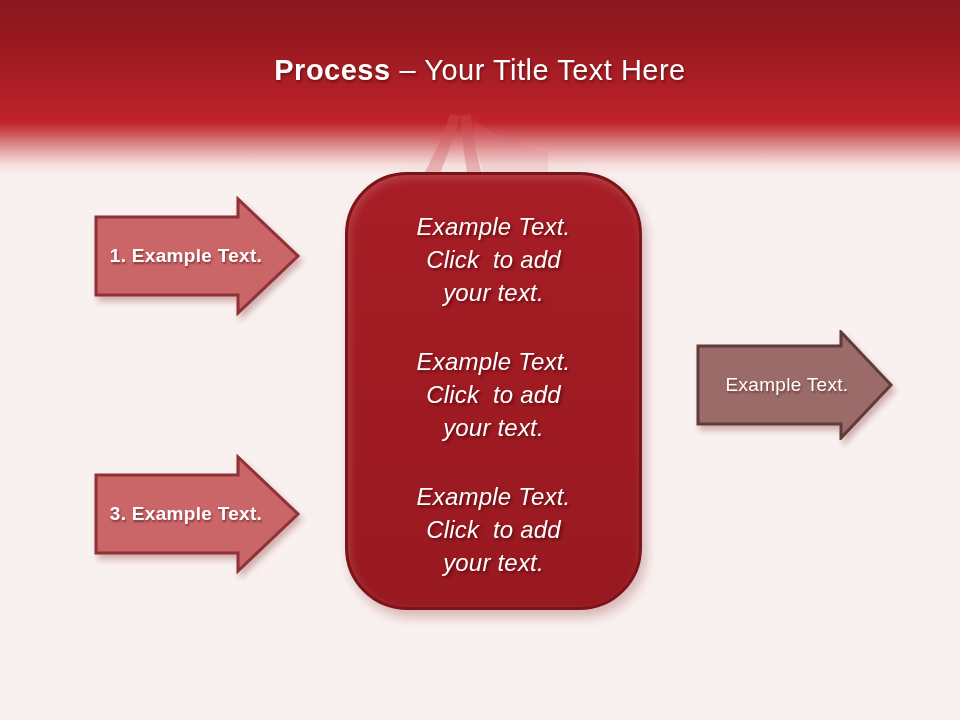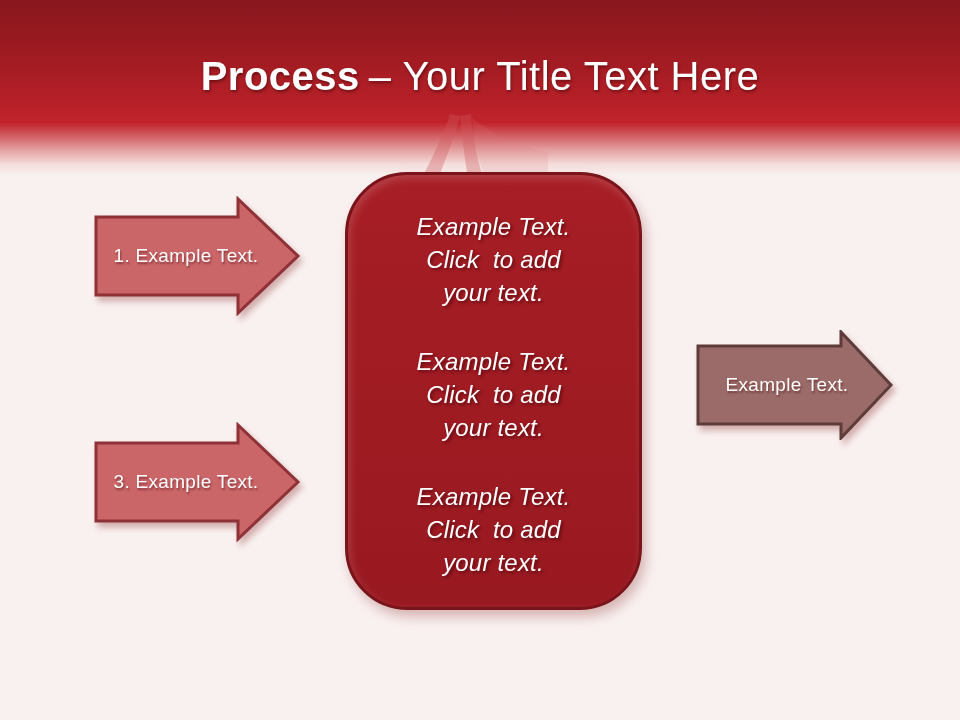--- a/index.html
+++ b/index.html
@@ -17,41 +17,41 @@
   
   .header{
     position:absolute;left:0;top:0;width:960px;height:175px;
     background:linear-gradient(180deg,
       var(--header-top) 0%, #96191f 20%, #b31f27 55%, var(--header-bright) 70%,
       #d4696d 79%, #e5a3a3 86%, #f4dddb 94%, var(--background) 100%);
   }
   .silhouette{position:absolute;left:390px;top:112px;width:160px;height:66px;opacity:.35;}
   .title{
     position:absolute;left:0;top:54px;width:960px;text-align:center;
-    color:var(--title-text);font-size:40px;letter-spacing:.5px;
+    color:var(--title-text);font-size:29px;letter-spacing:.5px;
     text-shadow:1px 2px 3px rgba(40,0,0,.45);
   }
   .title-bold{font-weight:700;}
   .title-rest{font-weight:400;margin-left:9px;}
 
   
   .arrow{position:absolute;}
   .arrow-svg{position:absolute;left:0;top:0;width:100%;height:100%;
     filter:drop-shadow(3px 5px 3px rgba(150,70,70,.40));}
   .arrow-left .arrow-svg polygon{fill:var(--left-arrow-fill);stroke:var(--left-arrow-border);stroke-width:3;}
   .arrow-right .arrow-svg polygon{fill:var(--right-arrow-fill);stroke:var(--right-arrow-border);stroke-width:3;}
   .arrow-label{
     position:absolute;left:0;top:0;width:100%;height:100%;
     display:flex;align-items:center;justify-content:center;
     color:#fff;font-size:19px;letter-spacing:.3px;
     text-shadow:1px 2px 2px rgba(90,20,20,.55);
   }
   .arrow-left{width:210px;height:120px;left:92px;}
-  .arrow-left .arrow-label{padding-right:22px;}
-  .arrow-1{top:196px;} .arrow-2{top:321px;} .arrow-3{top:422px;}
+  .arrow-left .arrow-label{padding-right:22px;font-weight:bold;}
+  .arrow-1{top:196px;} .arrow-2{top:321px;} .arrow-3{top:454px;}
   .arrow-right{width:200px;height:110px;left:694px;top:330px;}
   .arrow-right .arrow-label{padding-right:14px;}
 
   
   .panel{
     position:absolute;left:345px;top:172px;width:297px;height:438px;
     border-radius:62px;
     background:linear-gradient(180deg,#a81e26 0%,var(--panel-fill) 30%,var(--panel-fill-dark) 100%);
     border:3px solid var(--panel-border);
     box-shadow:inset 2px 4px 8px rgba(255,255,255,.16), 4px 7px 12px rgba(150,70,70,.35);

